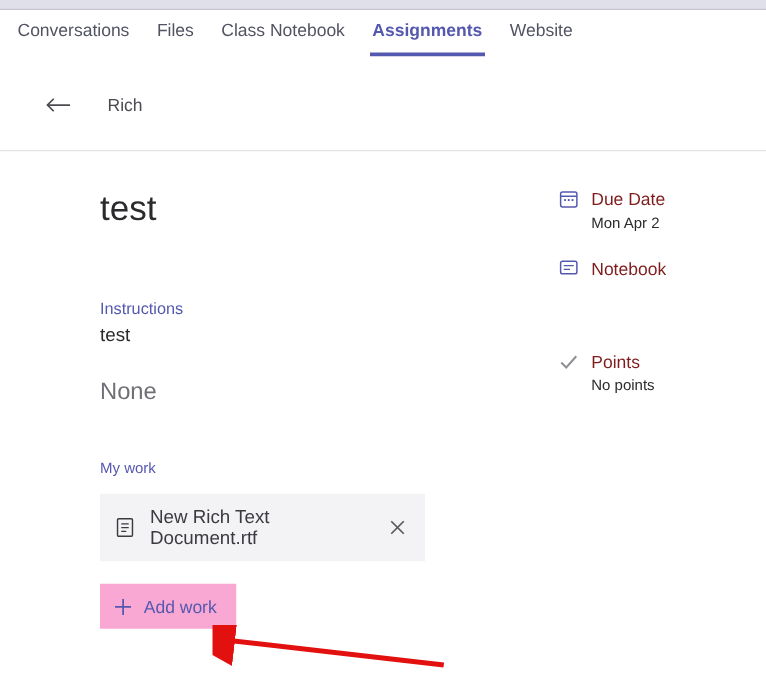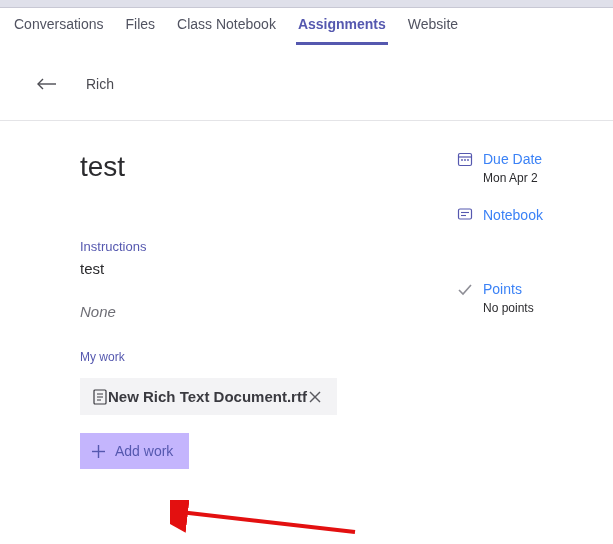--- a/index.html
+++ b/index.html
@@ -5,35 +5,35 @@
   * { box-sizing: border-box; margin: 0; padding: 0; }
   html, body { width: 613px; height: 544px; font-family: "Segoe UI", Arial, sans-serif; background: #fff; overflow: hidden; }
   .topbar { height: 8px; background: #dfe0ea; border-bottom: 1px solid #c8c8d4; }
   .tabs { display: flex; align-items: flex-end; gap: 18px; padding: 0 4px 0 12px; height: 36px; border-bottom: 1px solid transparent; margin-top: 2px; }
   .tab { font-size: 14px; color: #515361; padding: 8px 2px 10px 2px; cursor: pointer; border-bottom: 3px solid transparent; }
   .tab.active { color: #5558af; border-bottom-color: #5558af; font-weight: 700; }
   .divider-top { height: 12px; }
   .backrow { display: flex; align-items: center; gap: 28px; padding: 18px 0 28px 36px; color: #4b4b52; font-size: 14px; }
   .back-arrow { width: 22px; display:flex; justify-content:center; cursor:pointer; color:#4b4b52; }
   .hr { height: 1px; background: #e4e4e7; margin: 0; }
-  .content { display: flex; padding: 30px 6px 0 0; }
+  .content { display: flex; padding: 30px 16px 0 0; }
   .main { flex: 1; padding: 0 24px 0 80px; }
   .side { width: 150px; padding-right: 10px; }
   h1.title { font-size: 28px; font-weight: 400; color: #2b2b2e; margin-bottom: 56px; }
   .section-label { font-size: 13px; color: #5558af; margin-bottom: 6px; }
   .section-text { font-size: 15px; color: #2b2b2e; margin-bottom: 26px; }
-  .none-text { font-style: italic; color: #6f6f76; font-size: 15px; margin-bottom: 30px; }
+  .none-text { color: #6f6f76; font-size: 19px; margin-bottom: 42px; }
   .mywork-label { font-size: 12px; color: #5558af; margin-bottom: 14px; }
-  .file-chip { display: inline-flex; align-items: center; background: #f3f3f5; padding: 10px 14px 10px 12px; font-size: 15px; color: #3a3a40; max-width: 260px; cursor: pointer; font-weight: bold; }
+  .file-chip { display: inline-flex; align-items: center; background: #f3f3f5; padding: 10px 14px 10px 12px; gap: 12px; font-size: 15px; color: #3a3a40; max-width: 260px; cursor: pointer; }
   .file-chip .fname { flex: 1; }
   .file-chip .x { color: #5a5a60; cursor: pointer; font-size: 15px; line-height: 1; padding: 0 2px; }
-  .addwork { display: inline-flex; align-items: center; gap: 10px; background: #c4b5fd; padding: 10px 16px 10px 12px; font-size: 14px; color: #5558af; margin-top: 18px; cursor: pointer; }
+  .addwork { display: inline-flex; align-items: center; gap: 10px; background: #f9a8d4; padding: 10px 16px 10px 12px; font-size: 14px; color: #5558af; margin-top: 18px; cursor: pointer; }
   .addwork .plus { font-size: 16px; color: #5558af; line-height: 1; }
   .side-row { display: flex; align-items: flex-start; gap: 10px; margin-bottom: 4px; }
-  .side-label { font-size: 14px; color: #3b82f6; }
+  .side-label { font-size: 14px; color: #7f1d1d; }
   .side-value { font-size: 12px; color: #2b2b2e; margin: 4px 0 22px 26px; }
   .side-icon { width: 16px; height: 16px; color: #5558af; display:flex; align-items:center; justify-content:center; flex-shrink:0;}
   .side-block { margin-bottom: 8px; }
   .check-icon { color: #8e8e96; }
   svg { display: block; }
   .arrow-annot { position: absolute; left: 170px; top: 500px; pointer-events: none; }
 </style>
 </head>
 <body>
 

